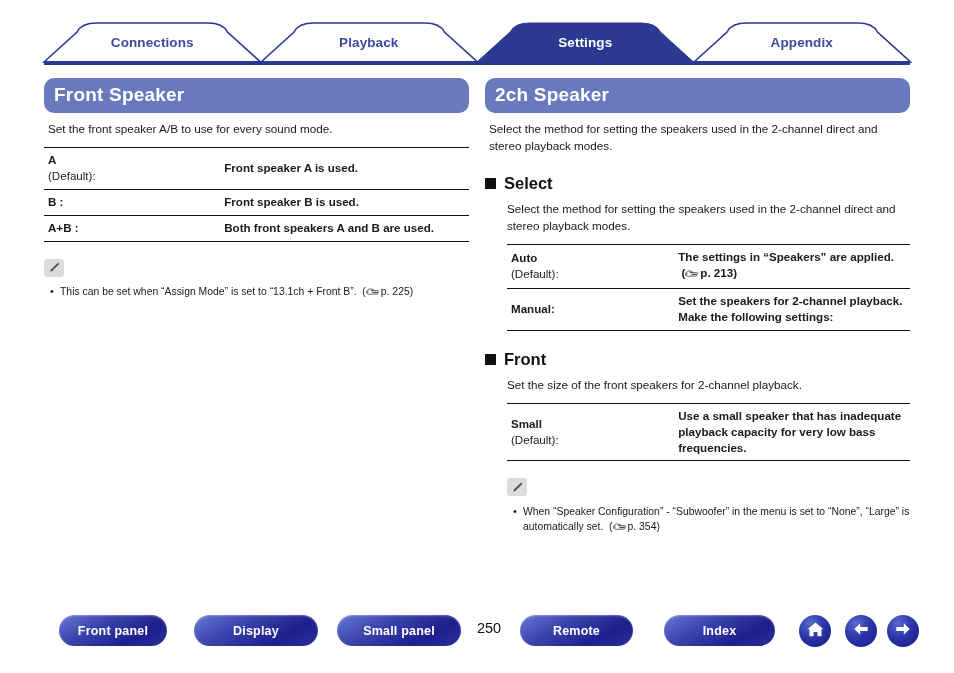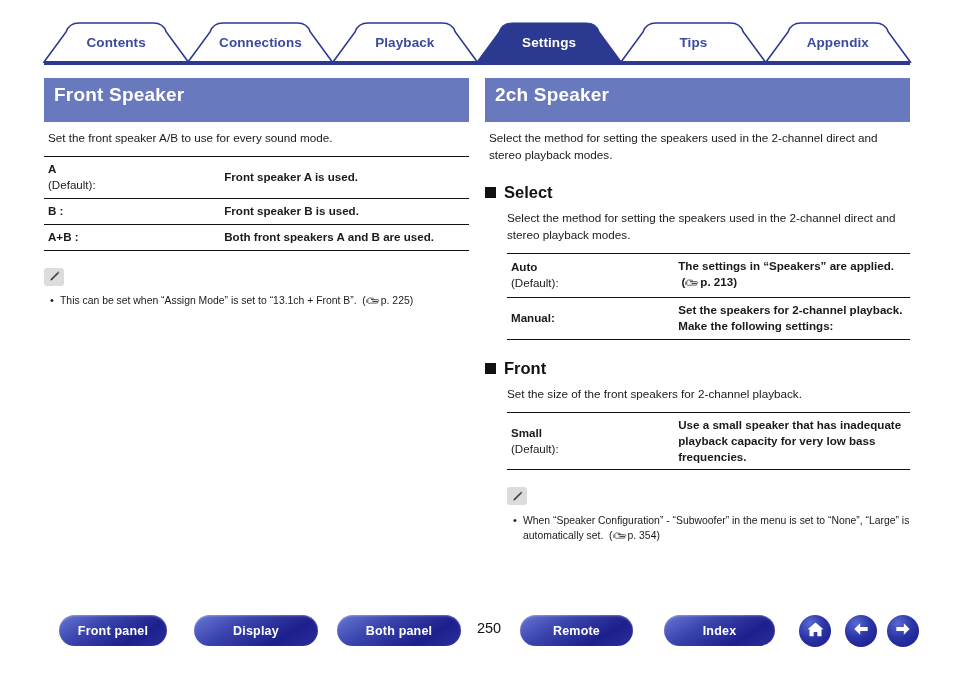--- a/index.html
+++ b/index.html
@@ -51,23 +51,24 @@
     width: 866px; height: 4px;
     background: #2b3990;
   }
 
   
   .section-header {
     background: #6879bd;
     color: #ffffff;
     font-size: 19px;
     font-weight: bold;
-    padding: 5px 10px 15px 10px;
+    padding: 5px 10px 6px 10px;
     line-height: 1.25;
     letter-spacing: 0.2px;
+    border-radius: 10px;
   }
 
   
   .col {
     position: absolute;
     top: 78px;
     width: 425px;
   }
   .col-left  { left: 44px; }
   .col-right { left: 485px; }
@@ -209,26 +210,20 @@
   .circbtn.c2 { left: 833px; }
   .circbtn.c3 { left: 875px; }
 </style>
 </head>
 <body>
 
 <div class="page">
 
   <div class="tabbar">
     <div class="tabs-row" id="tabs-row">
-        <div class="tab">
-          <svg class="shape" viewBox="0 0 144 40" preserveAspectRatio="none" width="100%" height="100%">
-            <path d="M 0,40 L 22,10 Q 25,1 35,1 L 109,1 Q 119,1 122,10 L 144,40 Z" fill="#ffffff" stroke="#2b3990" stroke-width="1.6" vector-effect="non-scaling-stroke"></path>
-          </svg>
-          <span class="label">Contents</span>
-        </div>
         <div class="tab">
           <svg class="shape" viewBox="0 0 144 40" preserveAspectRatio="none" width="100%" height="100%">
             <path d="M 0,40 L 22,10 Q 25,1 35,1 L 109,1 Q 119,1 122,10 L 144,40 Z" fill="#ffffff" stroke="#2b3990" stroke-width="1.6" vector-effect="non-scaling-stroke"></path>
           </svg>
           <span class="label">Connections</span>
         </div>
         <div class="tab">
           <svg class="shape" viewBox="0 0 144 40" preserveAspectRatio="none" width="100%" height="100%">
             <path d="M 0,40 L 22,10 Q 25,1 35,1 L 109,1 Q 119,1 122,10 L 144,40 Z" fill="#ffffff" stroke="#2b3990" stroke-width="1.6" vector-effect="non-scaling-stroke"></path>
           </svg>
@@ -237,26 +232,20 @@
         <div class="tab active">
           <svg class="shape" viewBox="0 0 144 40" preserveAspectRatio="none" width="100%" height="100%">
             <path d="M 0,40 L 22,10 Q 25,1 35,1 L 109,1 Q 119,1 122,10 L 144,40 Z" fill="#2b3990" stroke="#2b3990" stroke-width="1" vector-effect="non-scaling-stroke"></path>
           </svg>
           <span class="label">Settings</span>
         </div>
         <div class="tab">
           <svg class="shape" viewBox="0 0 144 40" preserveAspectRatio="none" width="100%" height="100%">
             <path d="M 0,40 L 22,10 Q 25,1 35,1 L 109,1 Q 119,1 122,10 L 144,40 Z" fill="#ffffff" stroke="#2b3990" stroke-width="1.6" vector-effect="non-scaling-stroke"></path>
           </svg>
-          <span class="label">Tips</span>
-        </div>
-        <div class="tab">
-          <svg class="shape" viewBox="0 0 144 40" preserveAspectRatio="none" width="100%" height="100%">
-            <path d="M 0,40 L 22,10 Q 25,1 35,1 L 109,1 Q 119,1 122,10 L 144,40 Z" fill="#ffffff" stroke="#2b3990" stroke-width="1.6" vector-effect="non-scaling-stroke"></path>
-          </svg>
           <span class="label">Appendix</span>
         </div>
       </div>
     <div class="baseline"></div>
   </div>
 
   <div class="col col-left">
 
     <div class="section-header">Front Speaker</div>
 
@@ -374,21 +363,21 @@
             </span>
           </li>
         </ul>
       </div>
     </div>
   </div>
 
   <div class="bottombar">
     <div class="pill p1">Front panel</div>
     <div class="pill p2">Display</div>
-    <div class="pill p3">Both panel</div>
+    <div class="pill p3">Small panel</div>
     <div class="pageno">250</div>
     <div class="pill p4">Remote</div>
     <div class="pill p5">Index</div>
 
     <div class="circbtn c1">
       <span>
         <svg width="19" height="19" viewBox="0 0 24 24" aria-hidden="true">
           <path d="M12 3.2 L22 11.6 L19.6 11.6 L19.6 20.4 L14.4 20.4 L14.4 15.2 L9.6 15.2 L9.6 20.4 L4.4 20.4 L4.4 11.6 L2 11.6 Z" fill="#ffffff"></path>
         </svg>
       </span>

